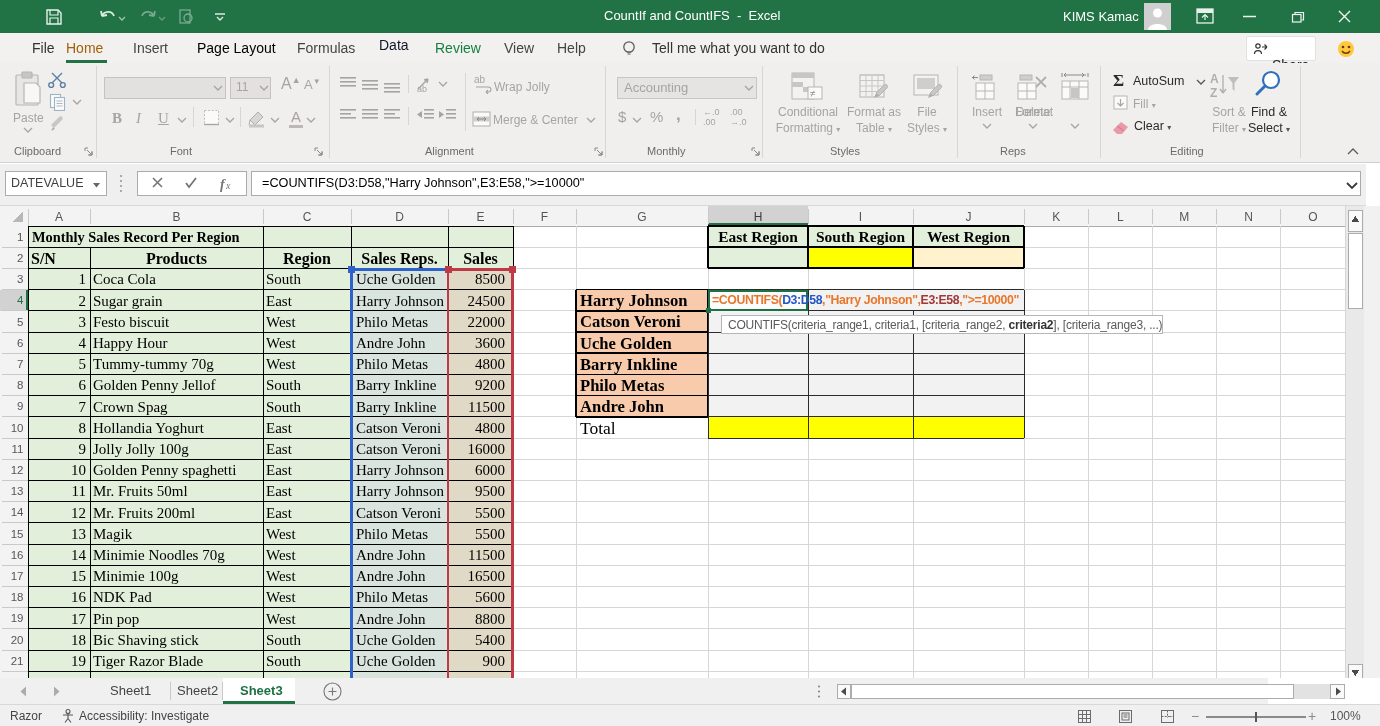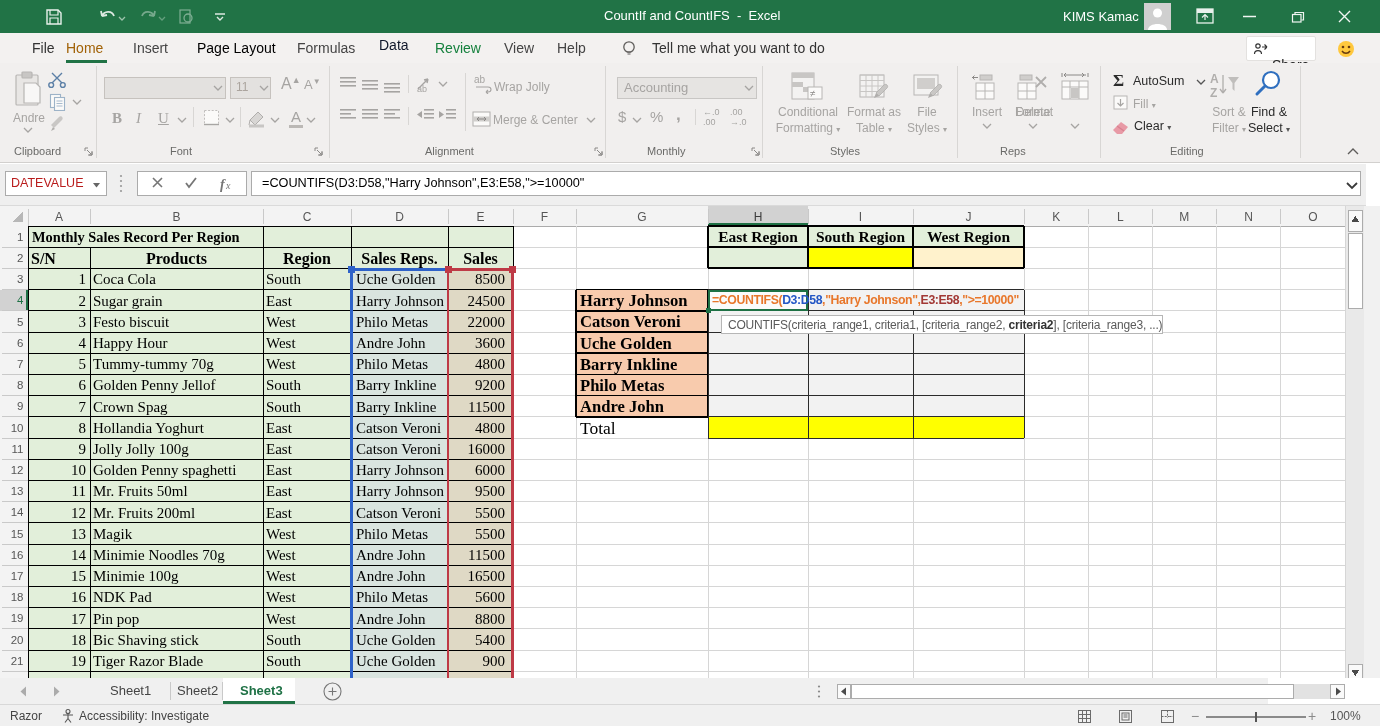--- a/index.html
+++ b/index.html
@@ -133,21 +133,21 @@
     </svg>
  <svg class="abs" style="left:12px;top:8px" width="36" height="40">
       <g fill="#E8E6E4" stroke="#B8B6B4" stroke-width="1.2">
         <rect x="4" y="4" width="22" height="30" rx="1"></rect>
         <rect x="10" y="1" width="10" height="6" rx="1" fill="#C8C6C4"></rect>
       </g>
       <g fill="#F8F7F6" stroke="#B8B6B4" stroke-width="1.2">
         <path d="M12,12 h12 l4,4 v16 h-16 z"></path>
       </g>
     </svg>
- <div class="ribtxt" style="left:13px;top:48px">Andre</div>
+ <div class="ribtxt" style="left:13px;top:48px">Paste</div>
  <svg class="abs" style="left:23px;top:64px" width="10" height="7">
       <path d="M1,1 l4,4 l4,-4" stroke="#A6A4A2" stroke-width="1.3" fill="none"></path>
     </svg>
  <svg class="abs" style="left:48px;top:8px" width="20" height="18">
       <g stroke="#5B7FA6" stroke-width="1.4" fill="none">
         <path d="M4,2 l10,10 M14,2 L4,12"></path>
         <circle cx="3.2" cy="14" r="2.4"></circle>
         <circle cx="14.8" cy="14" r="2.4"></circle>
       </g>
     </svg>
@@ -385,21 +385,21 @@
  <svg class="abs" style="left:1252px;top:6px" width="34" height="34">
       <circle cx="19" cy="11" r="8" fill="#FFF" stroke="#2F6FBF" stroke-width="2.2"></circle>
       <path d="M13,17 L5,25" stroke="#2F6FBF" stroke-width="3" stroke-linecap="round"></path>
     </svg>
  <div class="ribtxtb" style="left:1244px;top:42px;width:50px;text-align:center;font-size:12.5px">Find &amp;</div>
  <div class="ribtxtb" style="left:1244px;top:58px;width:50px;text-align:center;font-size:12.5px">Select <span style="font-size:8px;color:#555">▾</span></div>
 </div>
 
 <div id="fbar">
  <div class="abs" style="left:5px;top:7px;width:102px;height:25px;background:#FFF;border:1px solid #ABABAB"></div>
- <div class="t" style="left:11px;top:12px;font-size:12.5px;color:#b91c1c">DATEVALUE</div>
+ <div class="t" style="left:11px;top:12px;font-size:12.5px;color:#404040">DATEVALUE</div>
  <svg class="abs" style="left:92px;top:18px" width="10" height="7">
       <polygon points="1,1 8,1 4.5,5.5" fill="#666"></polygon>
     </svg>
  <svg class="abs" style="left:117px;top:10px" width="8" height="20">
       <g fill="#9a9a9a">
         <circle cx="4" cy="2" r="1.1"></circle>
         <circle cx="4" cy="7" r="1.1"></circle>
         <circle cx="4" cy="12" r="1.1"></circle>
         <circle cx="4" cy="17" r="1.1"></circle>
       </g>

